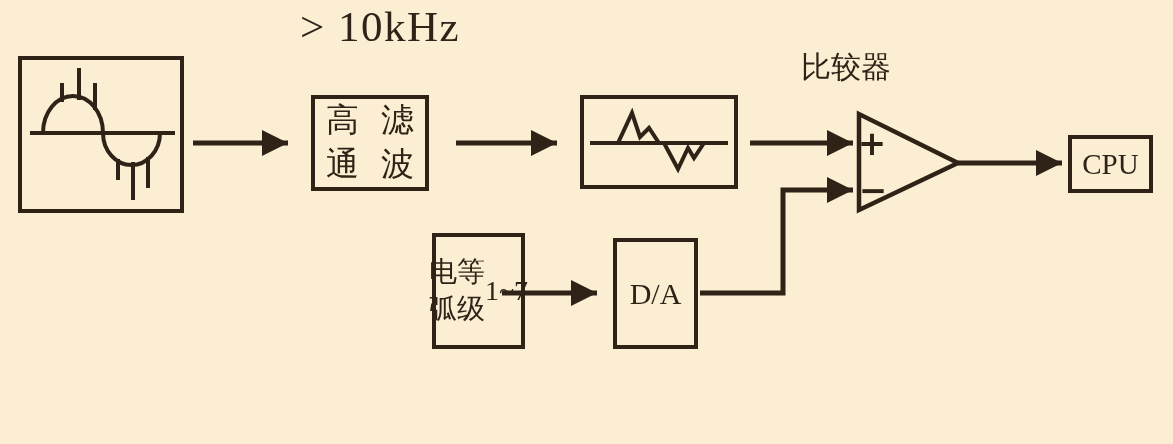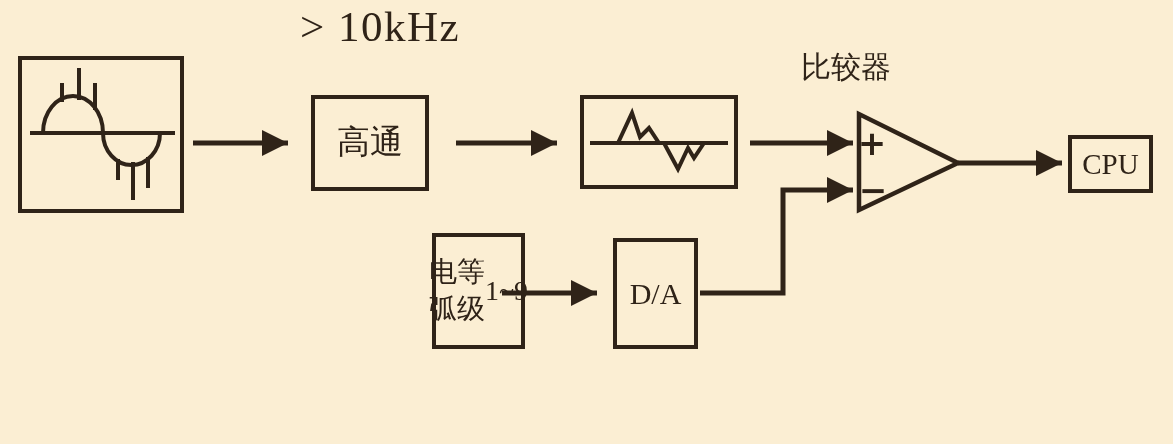--- a/index.html
+++ b/index.html
@@ -69,20 +69,21 @@
       <line class="stroke" x1="57" y1="8" x2="57" y2="40" stroke-width="4"></line>
       <line class="stroke" x1="73" y1="23" x2="73" y2="50" stroke-width="4"></line>
       <line class="stroke" x1="96" y1="99" x2="96" y2="120" stroke-width="4"></line>
       <line class="stroke" x1="111" y1="102" x2="111" y2="140" stroke-width="4"></line>
       <line class="stroke" x1="126" y1="97" x2="126" y2="128" stroke-width="4"></line>
     </svg>
   </div>
 
   <div class="box highpass-box">
     <span class="bline">高通</span>
+    <span class="bline">滤波</span>
   </div>
 
   <div class="box filtered-box">
     <svg width="150" height="86" viewBox="0 0 150 86">
       <line class="stroke" x1="6" y1="44" x2="144" y2="44" stroke-width="4"></line>
       <polyline class="stroke" stroke-width="4" stroke-linejoin="miter" points="34,44 48,14 56,38 65,29 75,44 80,44 94,70 104,49 110,59 120,44"></polyline>
     </svg>
   </div>
 
   <div class="abs comparator-label">比较器</div>
@@ -93,21 +94,21 @@
     <text x="23" y="97" text-anchor="middle" font-family="DejaVu Sans, sans-serif" font-size="34" font-weight="bold" fill="#2f2318">−</text>
   </svg>
 
   <div class="box cpu-box">
     <span class="bline">CPU</span>
   </div>
 
   <div class="box arclevel-box">
     <span class="bline">电弧</span>
     <span class="bline">等级</span>
-    <span class="bline">1~9</span>
+    <span class="bline">1~7</span>
   </div>
 
   <div class="box dac-box">
     <span class="bline">D/A</span>
   </div>
 
 
   <svg class="abs wires" viewBox="0 0 1173 444">
     <defs>
       <marker id="ah" viewBox="0 0 10 10" refX="10" refY="5" markerWidth="6.4" markerHeight="5.2" orient="auto">

